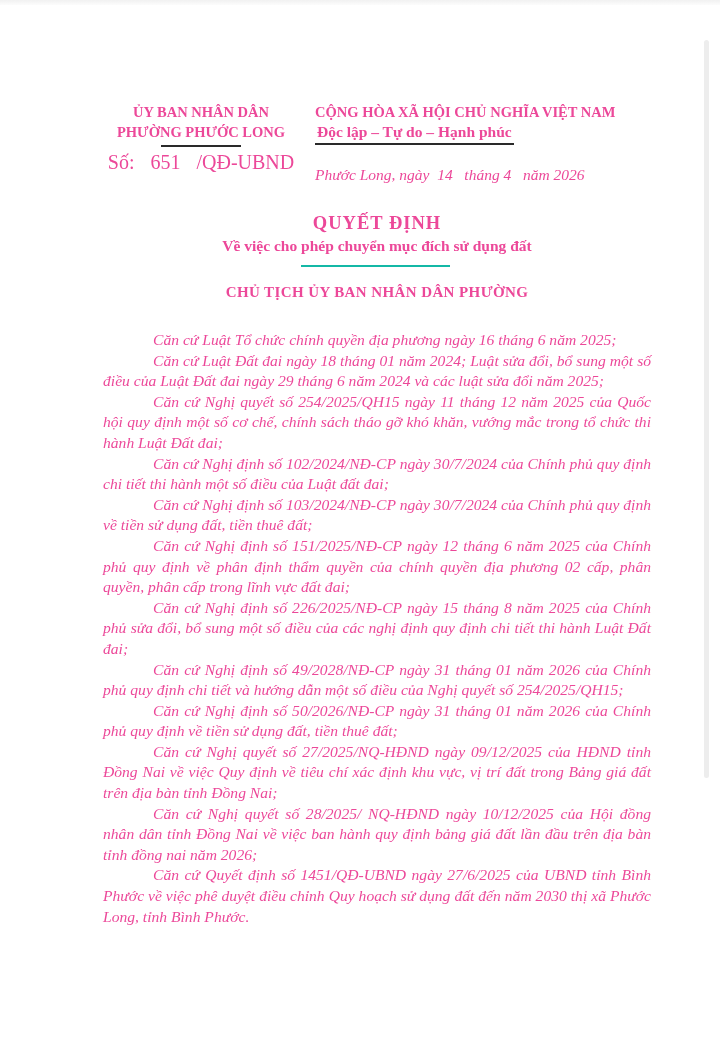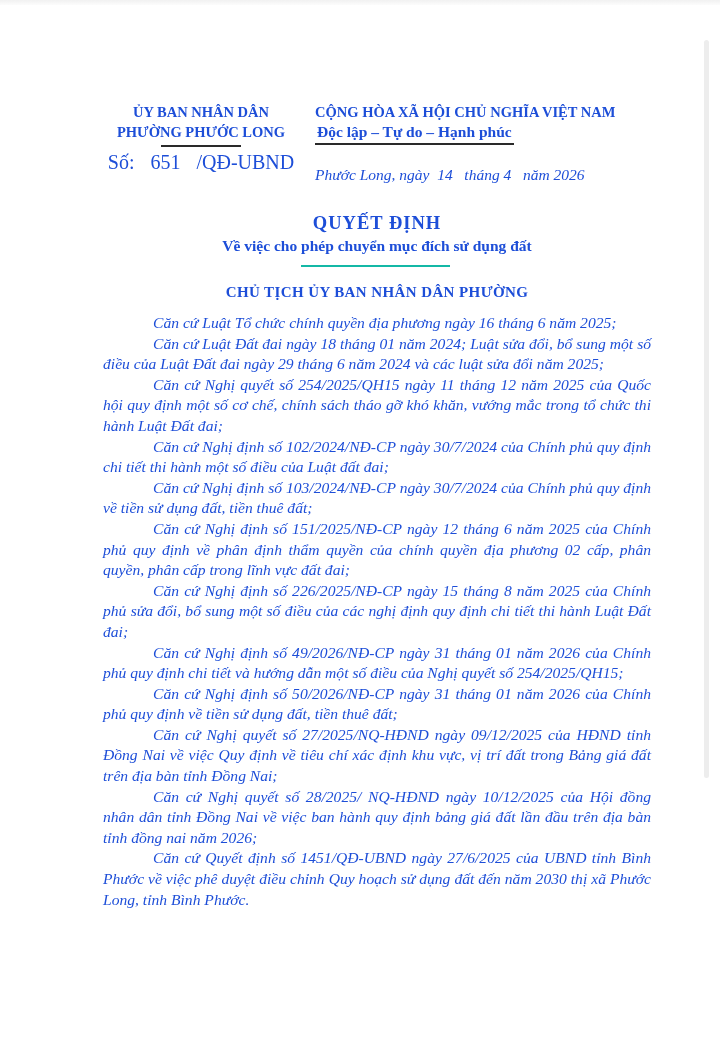--- a/index.html
+++ b/index.html
@@ -7,21 +7,21 @@
     margin: 0;
     padding: 0;
     background: #ffffff;
   }
   .page {
     position: relative;
     width: 720px;
     height: 1050px;
     margin: 0 auto;
     background: #ffffff;
-    color: #1d4ed8;
+    color: #ec4899;
     font-family: "Liberation Serif", "DejaVu Serif", serif;
     overflow: hidden;
   }
   
   .scan-edge-top {
     position: absolute;
     left: 0; top: 0;
     width: 100%; height: 5px;
     background: linear-gradient(#f1f1f1, #fcfcfc);
   }
@@ -117,21 +117,21 @@
   .authority {
     margin-top: 24px;
     text-align: center;
     font-weight: bold;
     font-size: 15px;
     letter-spacing: 0.4px;
     line-height: 22px;
   }
   
   .body-block {
-    margin-top: 10px;
+    margin-top: 27px;
   }
   .para {
     margin: 0;
     font-style: italic;
     font-size: 15.6px;
     line-height: 20.6px;
     text-align: justify;
     text-indent: 50px;
   }
 </style>
@@ -166,21 +166,21 @@
     <div class="authority">CHỦ TỊCH ỦY BAN NHÂN DÂN PHƯỜNG</div>
 
     <div class="body-block">
         <p class="para">Căn cứ Luật Tổ chức chính quyền địa phương ngày 16 tháng 6 năm 2025;</p>
         <p class="para">Căn cứ Luật Đất đai ngày 18 tháng 01 năm 2024; Luật sửa đổi, bổ sung một số điều của Luật Đất đai ngày 29 tháng 6 năm 2024 và các luật sửa đổi năm 2025;</p>
         <p class="para">Căn cứ Nghị quyết số 254/2025/QH15 ngày 11 tháng 12 năm 2025 của Quốc hội quy định một số cơ chế, chính sách tháo gỡ khó khăn, vướng mắc trong tổ chức thi hành Luật Đất đai;</p>
         <p class="para">Căn cứ Nghị định số 102/2024/NĐ-CP ngày 30/7/2024 của Chính phủ quy định chi tiết thi hành một số điều của Luật đất đai;</p>
         <p class="para">Căn cứ Nghị định số 103/2024/NĐ-CP ngày 30/7/2024 của Chính phủ quy định về tiền sử dụng đất, tiền thuê đất;</p>
         <p class="para">Căn cứ Nghị định số 151/2025/NĐ-CP ngày 12 tháng 6 năm 2025 của Chính phủ quy định về phân định thẩm quyền của chính quyền địa phương 02 cấp, phân quyền, phân cấp trong lĩnh vực đất đai;</p>
         <p class="para">Căn cứ Nghị định số 226/2025/NĐ-CP ngày 15 tháng 8 năm 2025 của Chính phủ sửa đổi, bổ sung một số điều của các nghị định quy định chi tiết thi hành Luật Đất đai;</p>
-        <p class="para">Căn cứ Nghị định số 49/2026/NĐ-CP ngày 31 tháng 01 năm 2026 của Chính phủ quy định chi tiết và hướng dẫn một số điều của Nghị quyết số 254/2025/QH15;</p>
+        <p class="para">Căn cứ Nghị định số 49/2028/NĐ-CP ngày 31 tháng 01 năm 2026 của Chính phủ quy định chi tiết và hướng dẫn một số điều của Nghị quyết số 254/2025/QH15;</p>
         <p class="para">Căn cứ Nghị định số 50/2026/NĐ-CP ngày 31 tháng 01 năm 2026 của Chính phủ quy định về tiền sử dụng đất, tiền thuê đất;</p>
         <p class="para">Căn cứ Nghị quyết số 27/2025/NQ-HĐND ngày 09/12/2025 của HĐND tỉnh Đồng Nai về việc Quy định về tiêu chí xác định khu vực, vị trí đất trong Bảng giá đất trên địa bàn tỉnh Đồng Nai;</p>
         <p class="para">Căn cứ Nghị quyết số 28/2025/ NQ-HĐND ngày 10/12/2025 của Hội đồng nhân dân tỉnh Đồng Nai về việc ban hành quy định bảng giá đất lần đầu trên địa bàn tỉnh đồng nai năm 2026;</p>
         <p class="para">Căn cứ Quyết định số 1451/QĐ-UBND ngày 27/6/2025 của UBND tỉnh Bình Phước về việc phê duyệt điều chỉnh Quy hoạch sử dụng đất đến năm 2030 thị xã Phước Long, tỉnh Bình Phước.</p>
       </div>
 
   </div>
 </div>
 
 </body></html>

